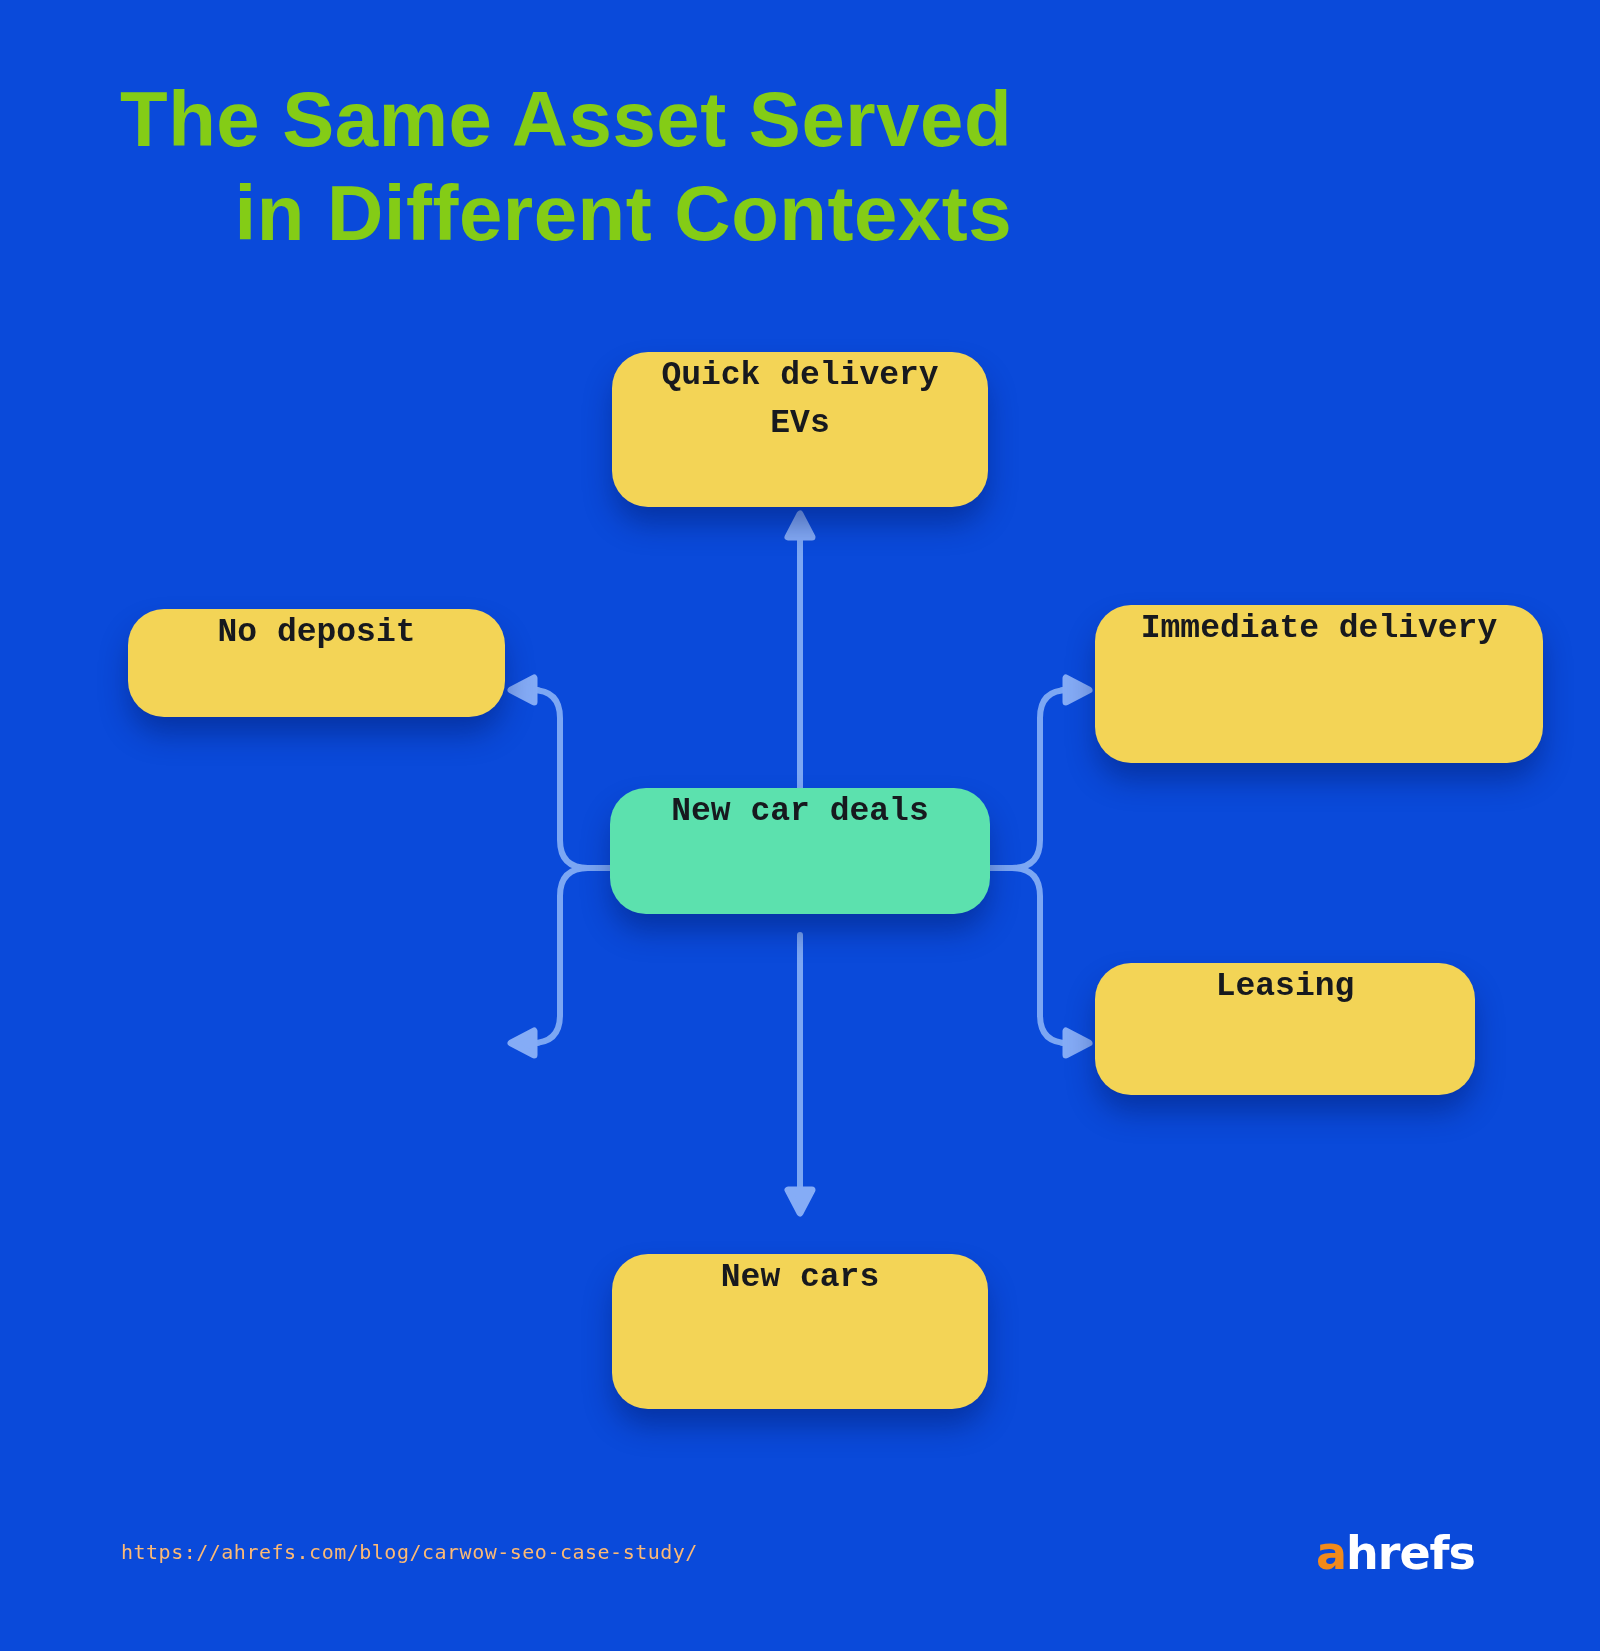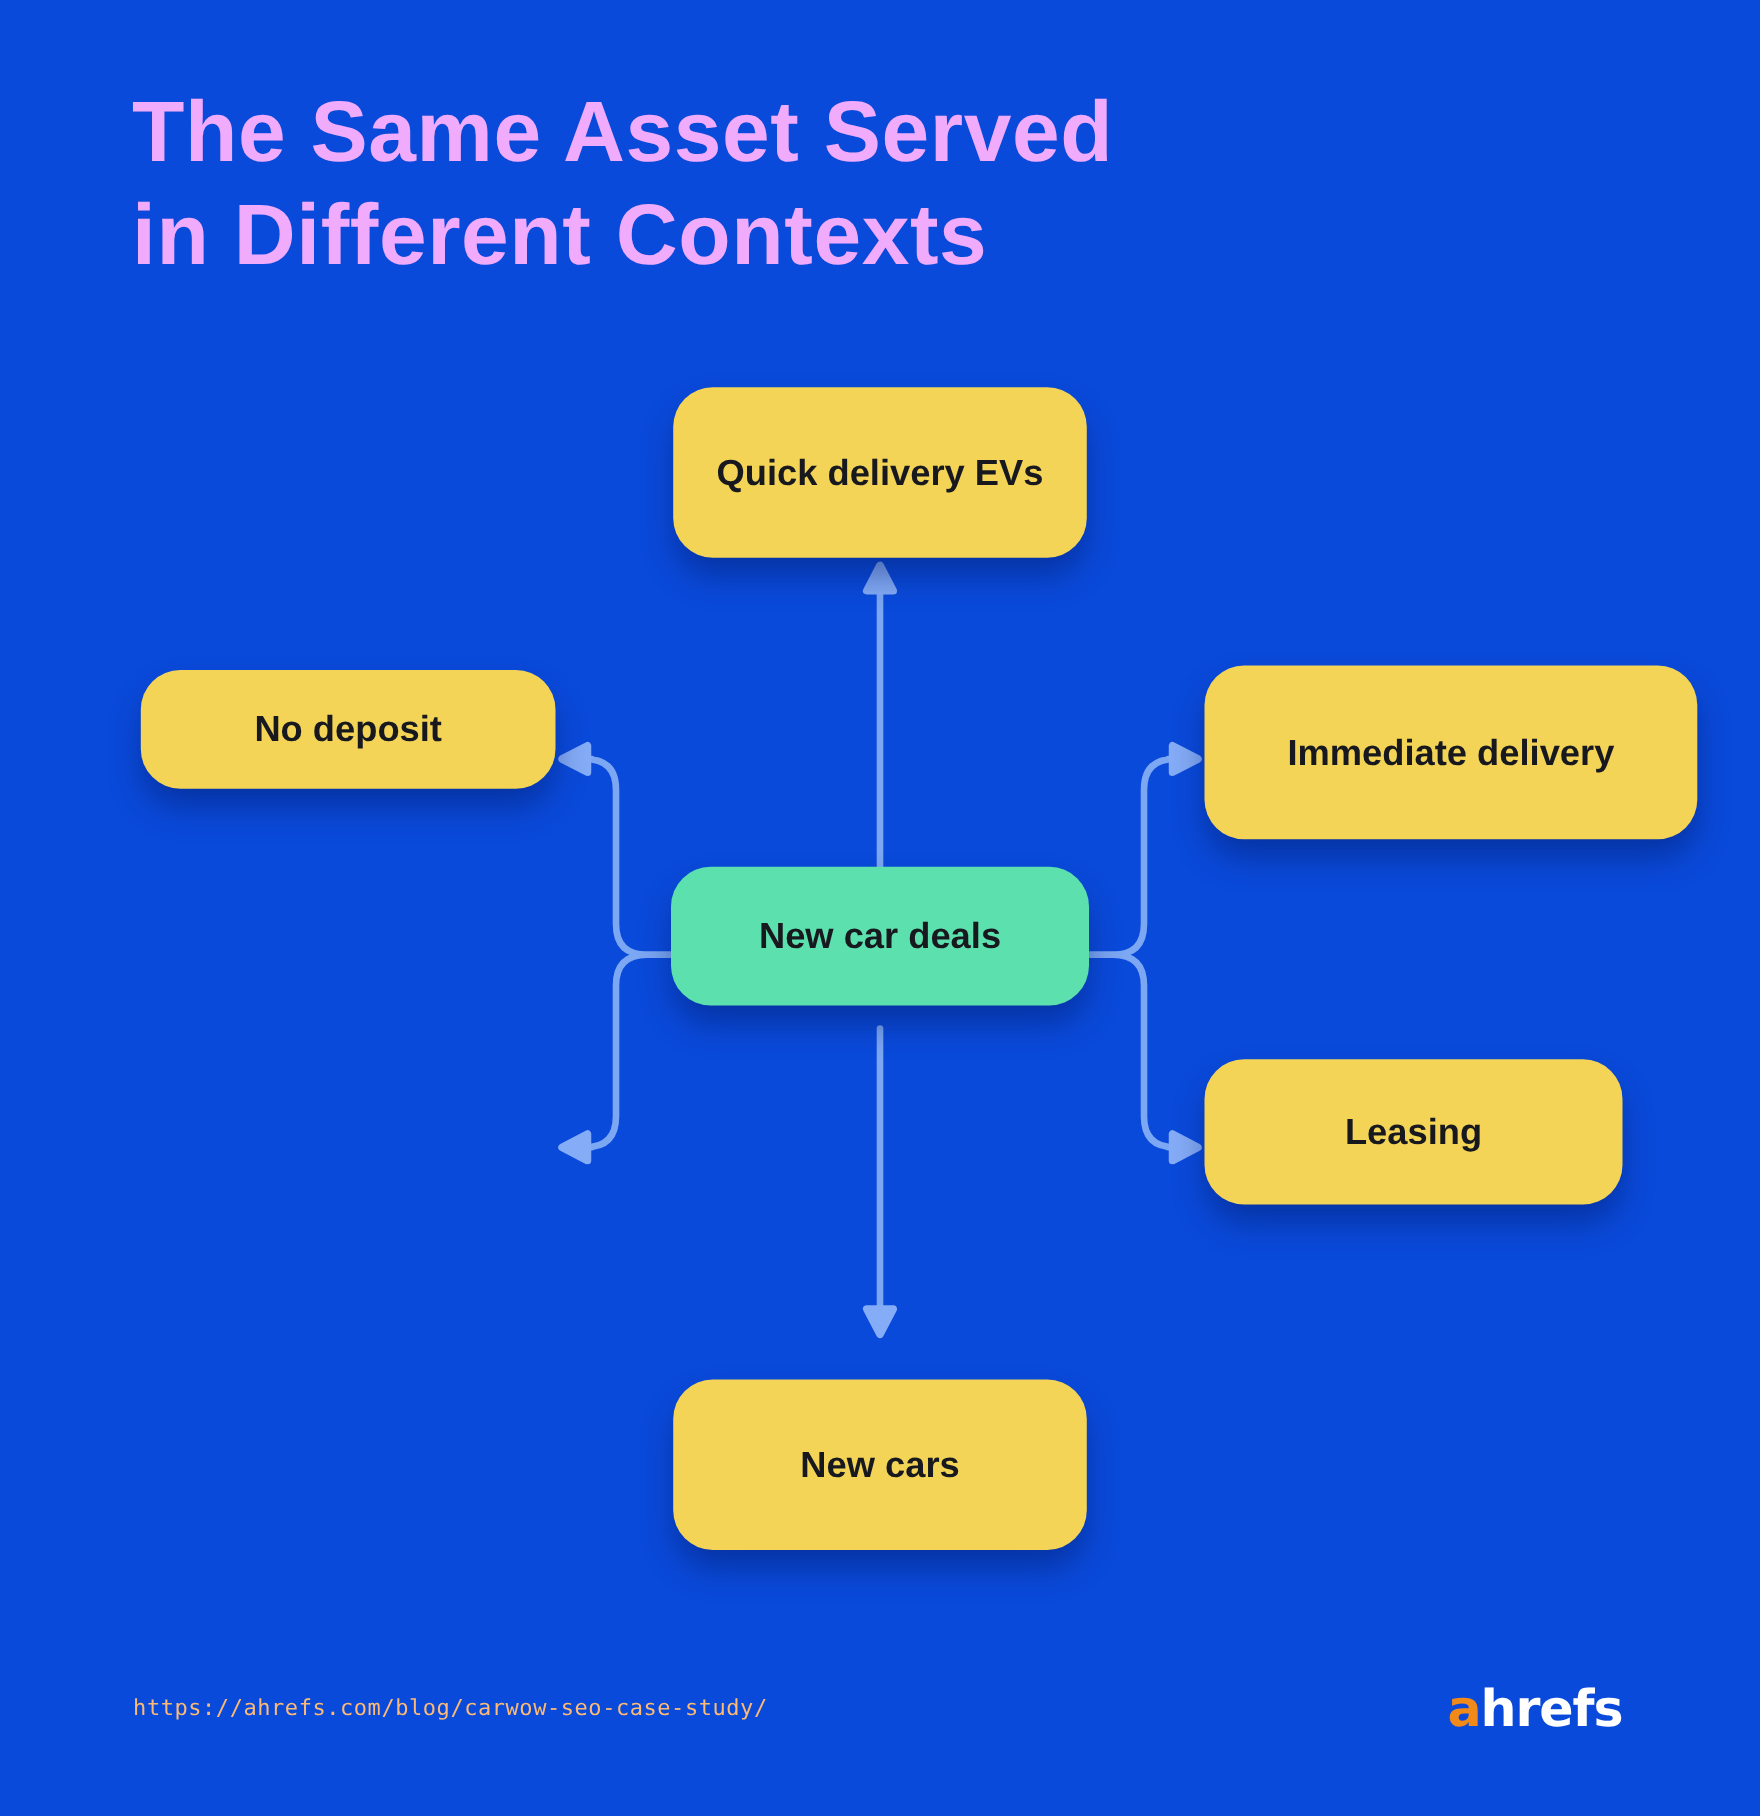--- a/index.html
+++ b/index.html
@@ -13,26 +13,27 @@
     height: 1651px;
     background: var(--bg, #0A4ADA);
     overflow: hidden;
     font-family: "Liberation Sans", sans-serif;
   }
   .title {
     position: absolute;
     left: 120px;
     top: 72px;
     margin: 0;
-    color: #f0abfc;
+    color: #84cc16;
     font-family: "Liberation Sans", sans-serif;
     font-weight: 800;
     font-size: 78px;
     line-height: 1.21;
     letter-spacing: 0.5px;
+    text-align: right;
   }
   .title .title-line { display: block; }
 
   .connectors {
     position: absolute;
     left: 0;
     top: 0;
     z-index: 1;
   }
   .connectors path.line {
@@ -46,28 +47,28 @@
     fill: var(--arrow, #85ACF6);
     stroke: var(--arrow, #85ACF6);
     stroke-width: 7;
     stroke-linejoin: round;
   }
 
   .node {
     position: absolute;
     z-index: 2;
     display: flex;
-    align-items: center;
+    align-items: flex-start;
     justify-content: center;
     text-align: center;
     background: var(--node, #F3D456);
     border-radius: 36px;
     box-shadow: 0 18px 30px -2px rgba(2, 22, 96, 0.45);
     color: var(--ink, #17191E);
-    font-family: Liberation Sans, sans-serif;
+    font-family: Liberation Mono, monospace;
     font-weight: bold;
     font-size: 33px;
     line-height: 1.45;
     padding: 0 24px;
     box-sizing: border-box;
   }
   .node.center {
     background: var(--center, #5CE1AE);
   }
 

